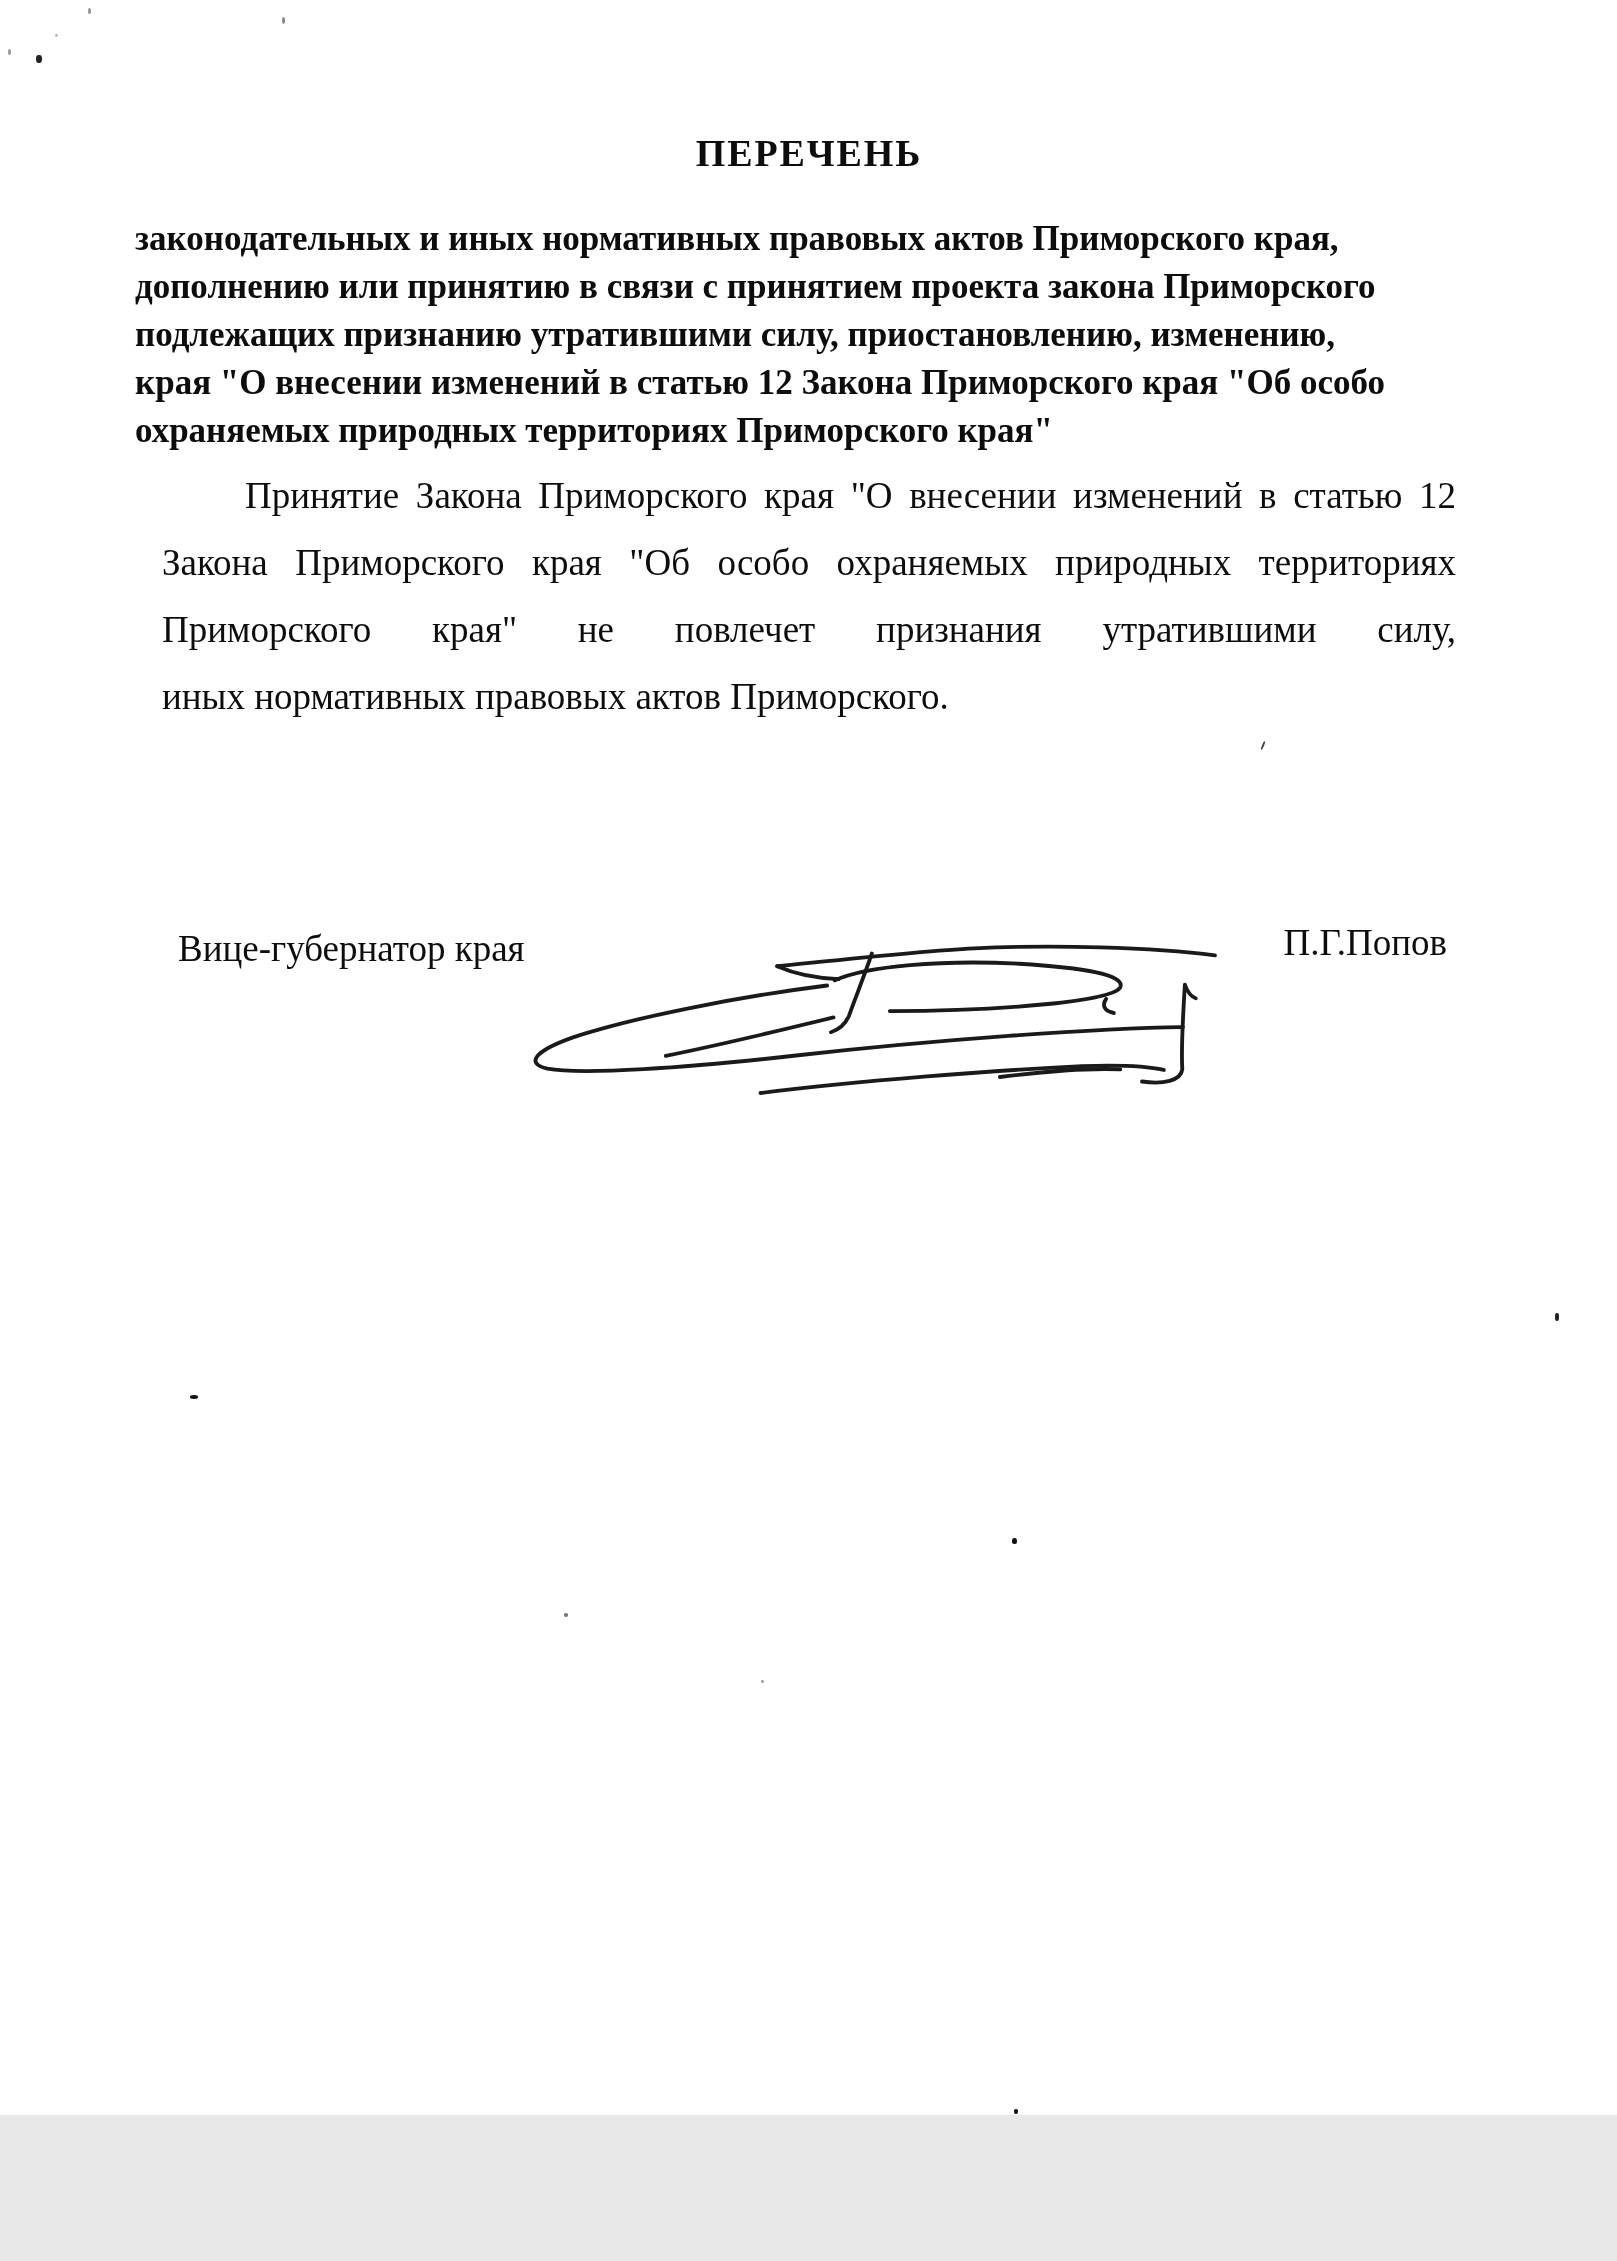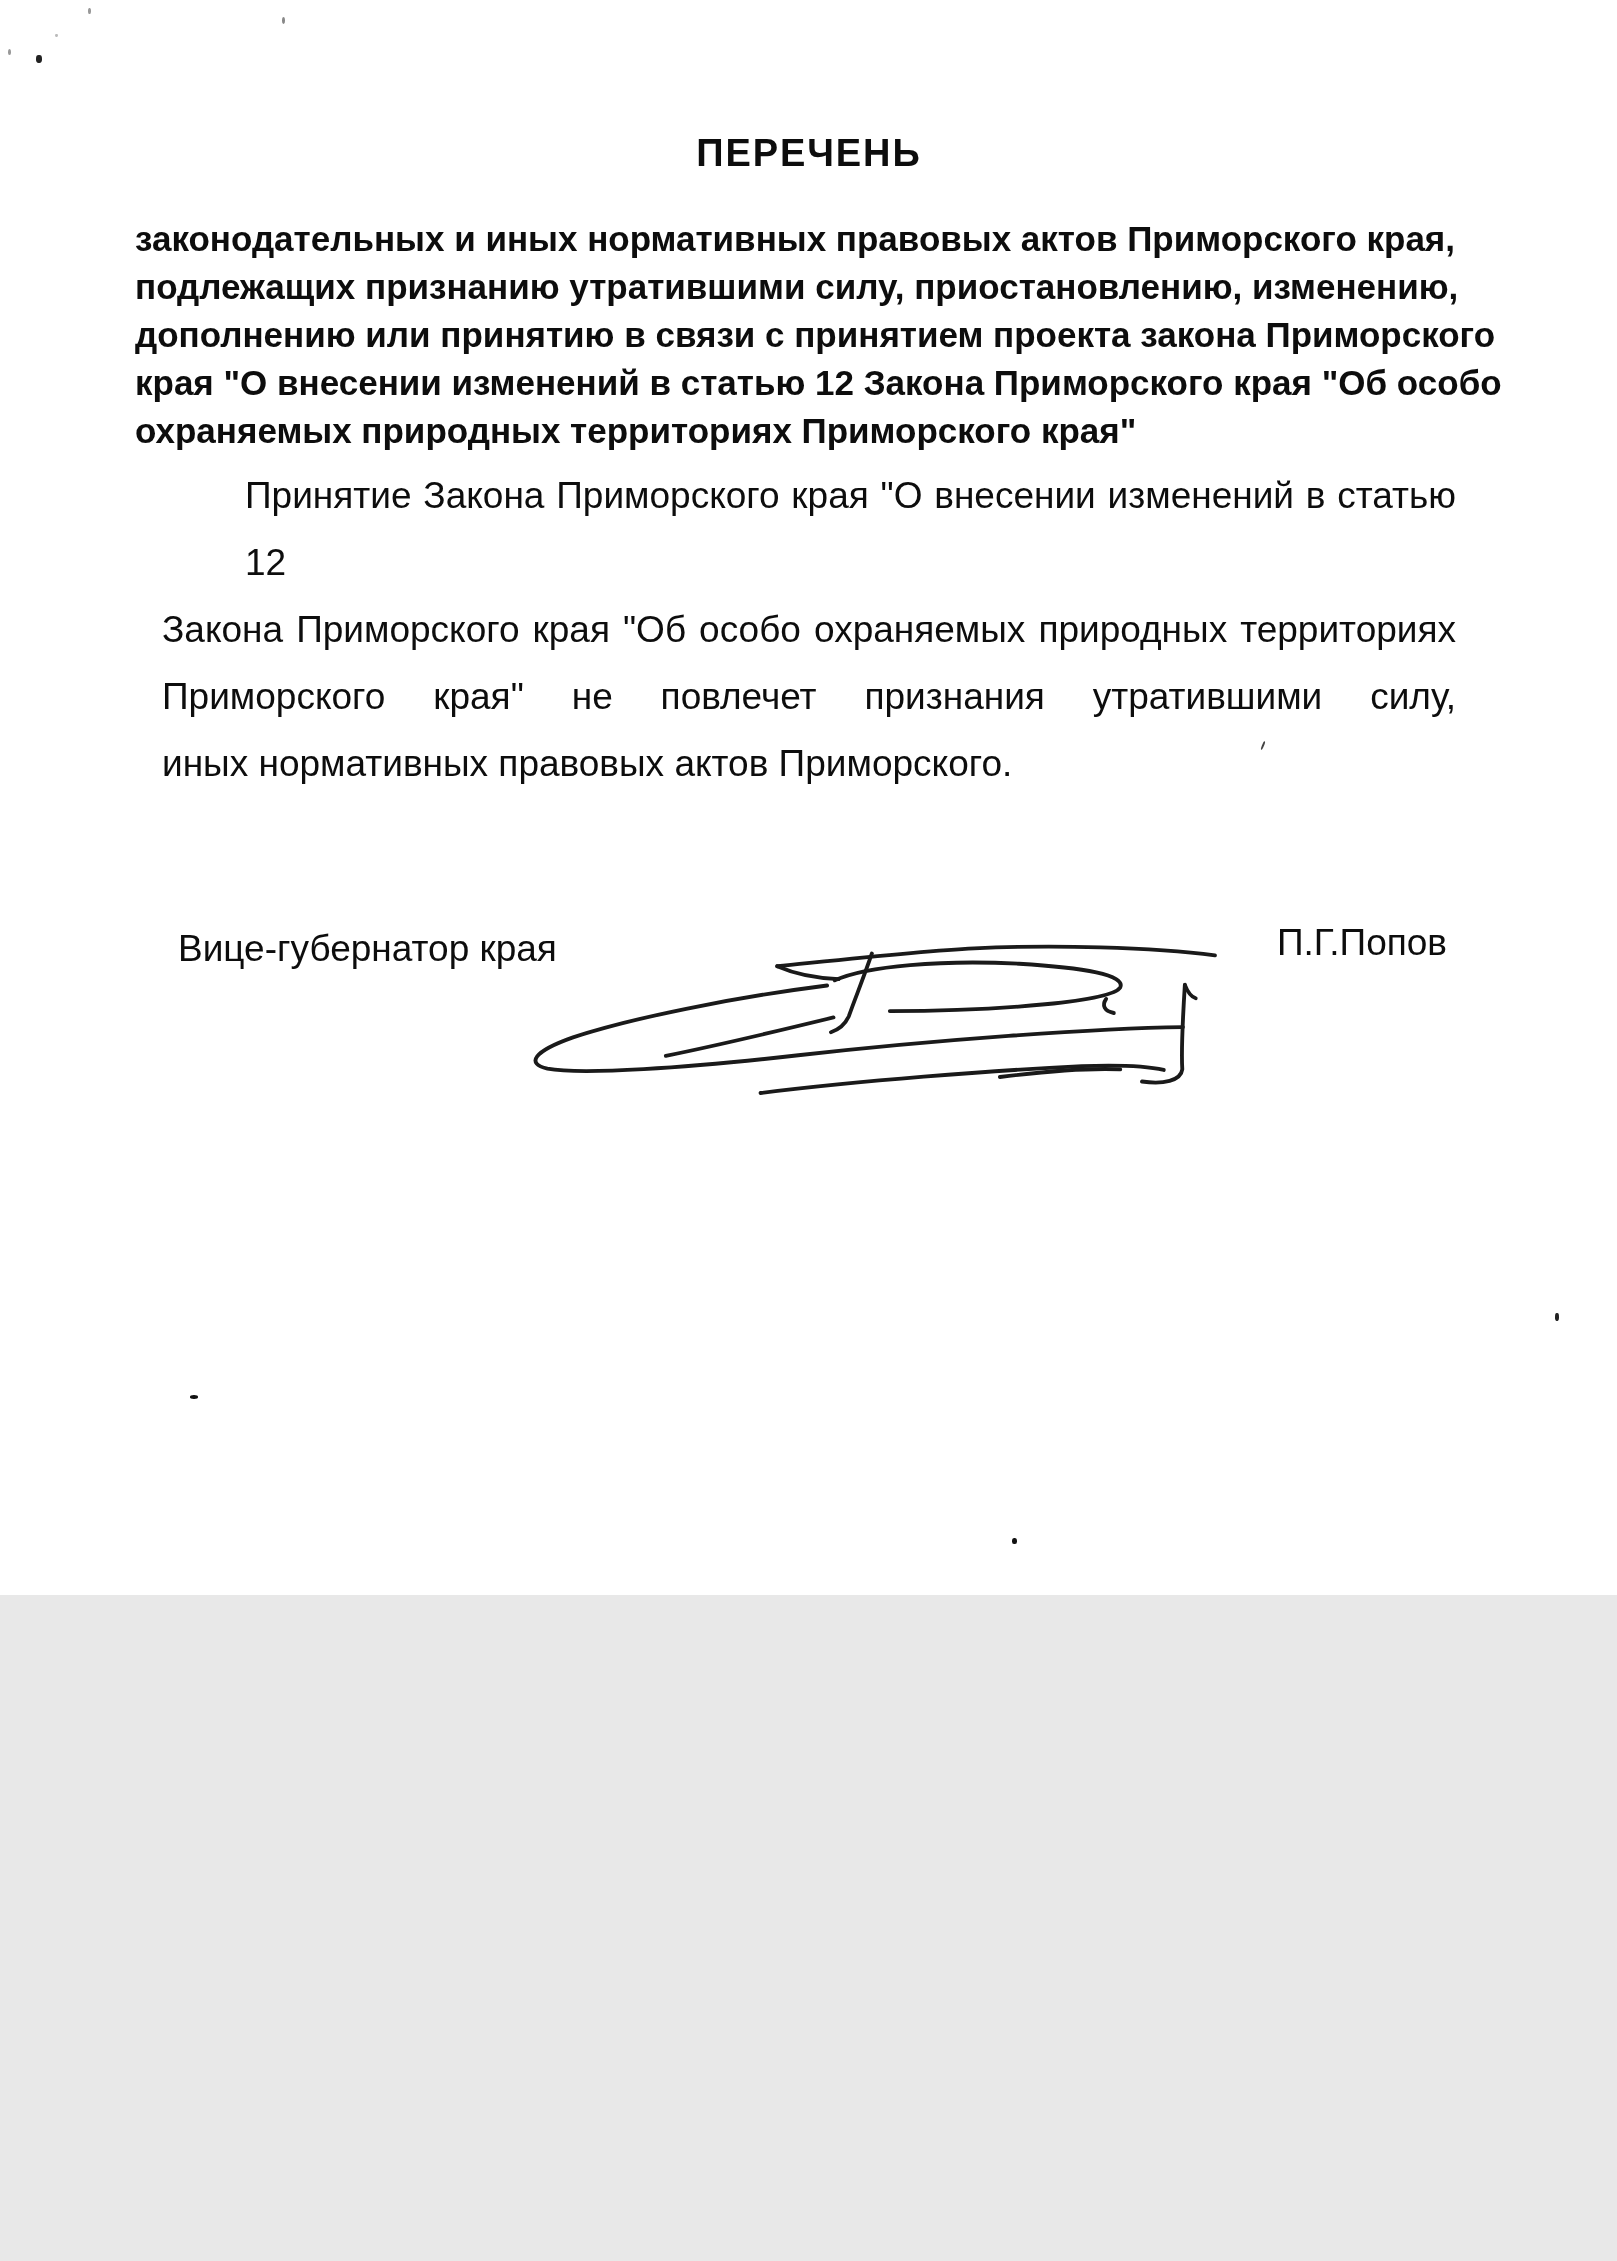--- a/index.html
+++ b/index.html
@@ -3,23 +3,23 @@
 <meta charset="utf-8">
 <style>
   html, body {
     margin: 0;
     padding: 0;
     background: #e8e8e8;
   }
   .page {
     position: relative;
     width: 1617px;
-    height: 1595px;
+    height: 2115px;
     background: #ffffff;
-    font-family: Liberation Sans, sans-serif;
+    font-family: Liberation Serif, serif;
     color: #0d0d0d;
     overflow: hidden;
   }
   .doc-title {
     position: absolute;
     top: 131px;
     left: 162px;
     width: 1294px;
     text-align: center;
     font-size: 38px;
@@ -79,22 +79,22 @@
 </style>
 </head>
 <body>
 
 <div class="page">
 
   <div class="doc-title">ПЕРЕЧЕНЬ</div>
 
   <div class="subtitle-block">
     <div class="subtitle-line">законодательных и иных нормативных правовых актов Приморского края,</div>
+    <div class="subtitle-line">дополнению или принятию в связи с принятием проекта закона Приморского</div>
     <div class="subtitle-line">подлежащих признанию утратившими силу, приостановлению, изменению,</div>
-    <div class="subtitle-line">дополнению или принятию в связи с принятием проекта закона Приморского</div>
     <div class="subtitle-line">края "О внесении изменений в статью 12 Закона Приморского края "Об особо</div>
     <div class="subtitle-line">охраняемых природных территориях Приморского края"</div>
   </div>
 
   <div class="body-block">
     <div class="body-line indent">Принятие Закона Приморского края "О внесении изменений в статью 12</div>
     <div class="body-line">Закона Приморского края "Об особо охраняемых природных территориях</div>
     <div class="body-line">Приморского края" не повлечет признания утратившими силу,</div>
     <div class="body-line last">иных нормативных правовых актов Приморского.</div>
   </div>

